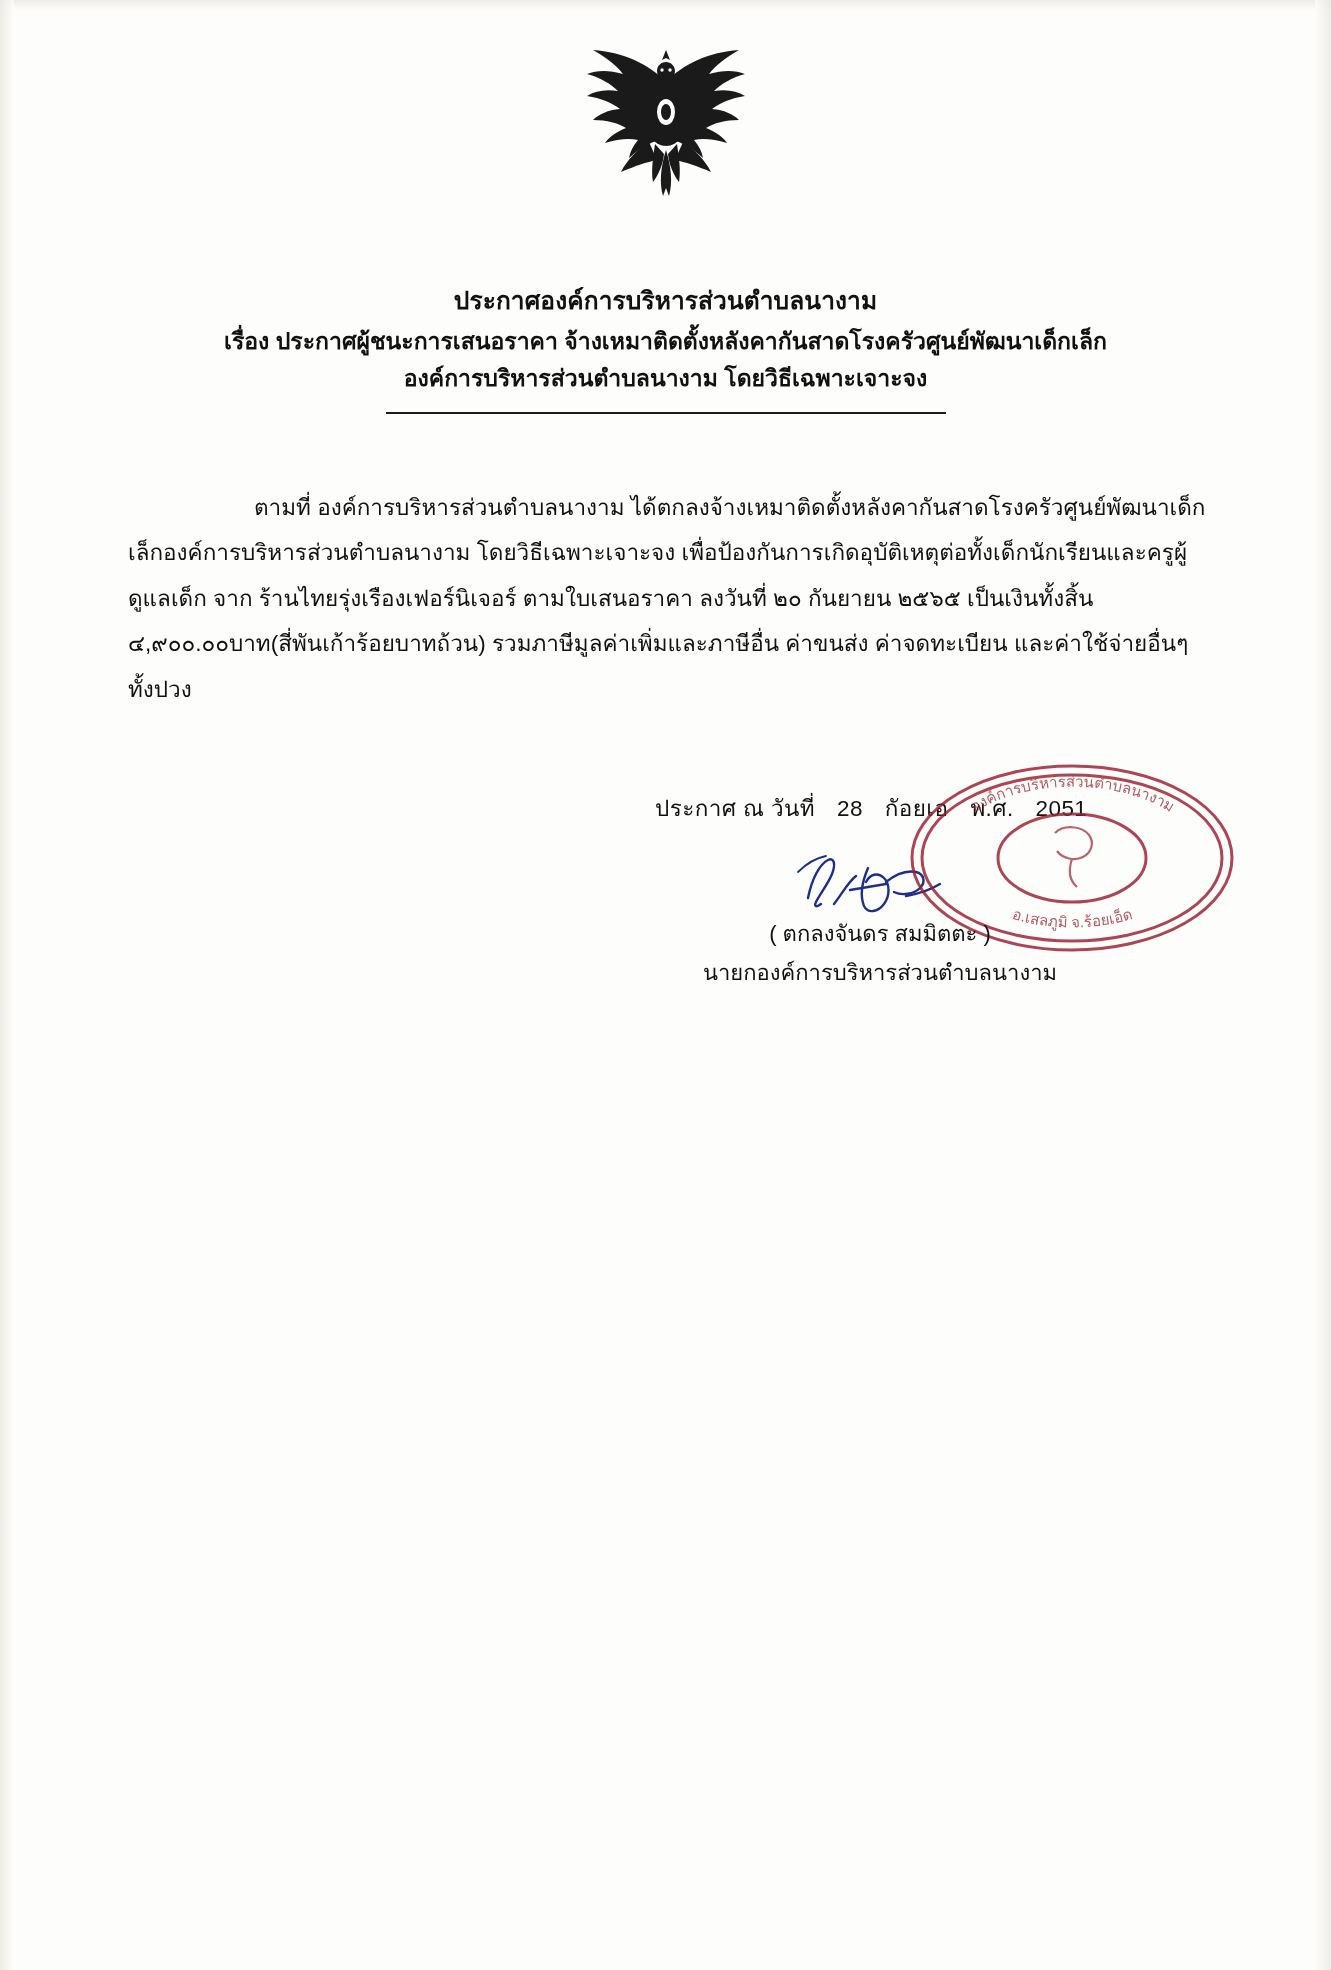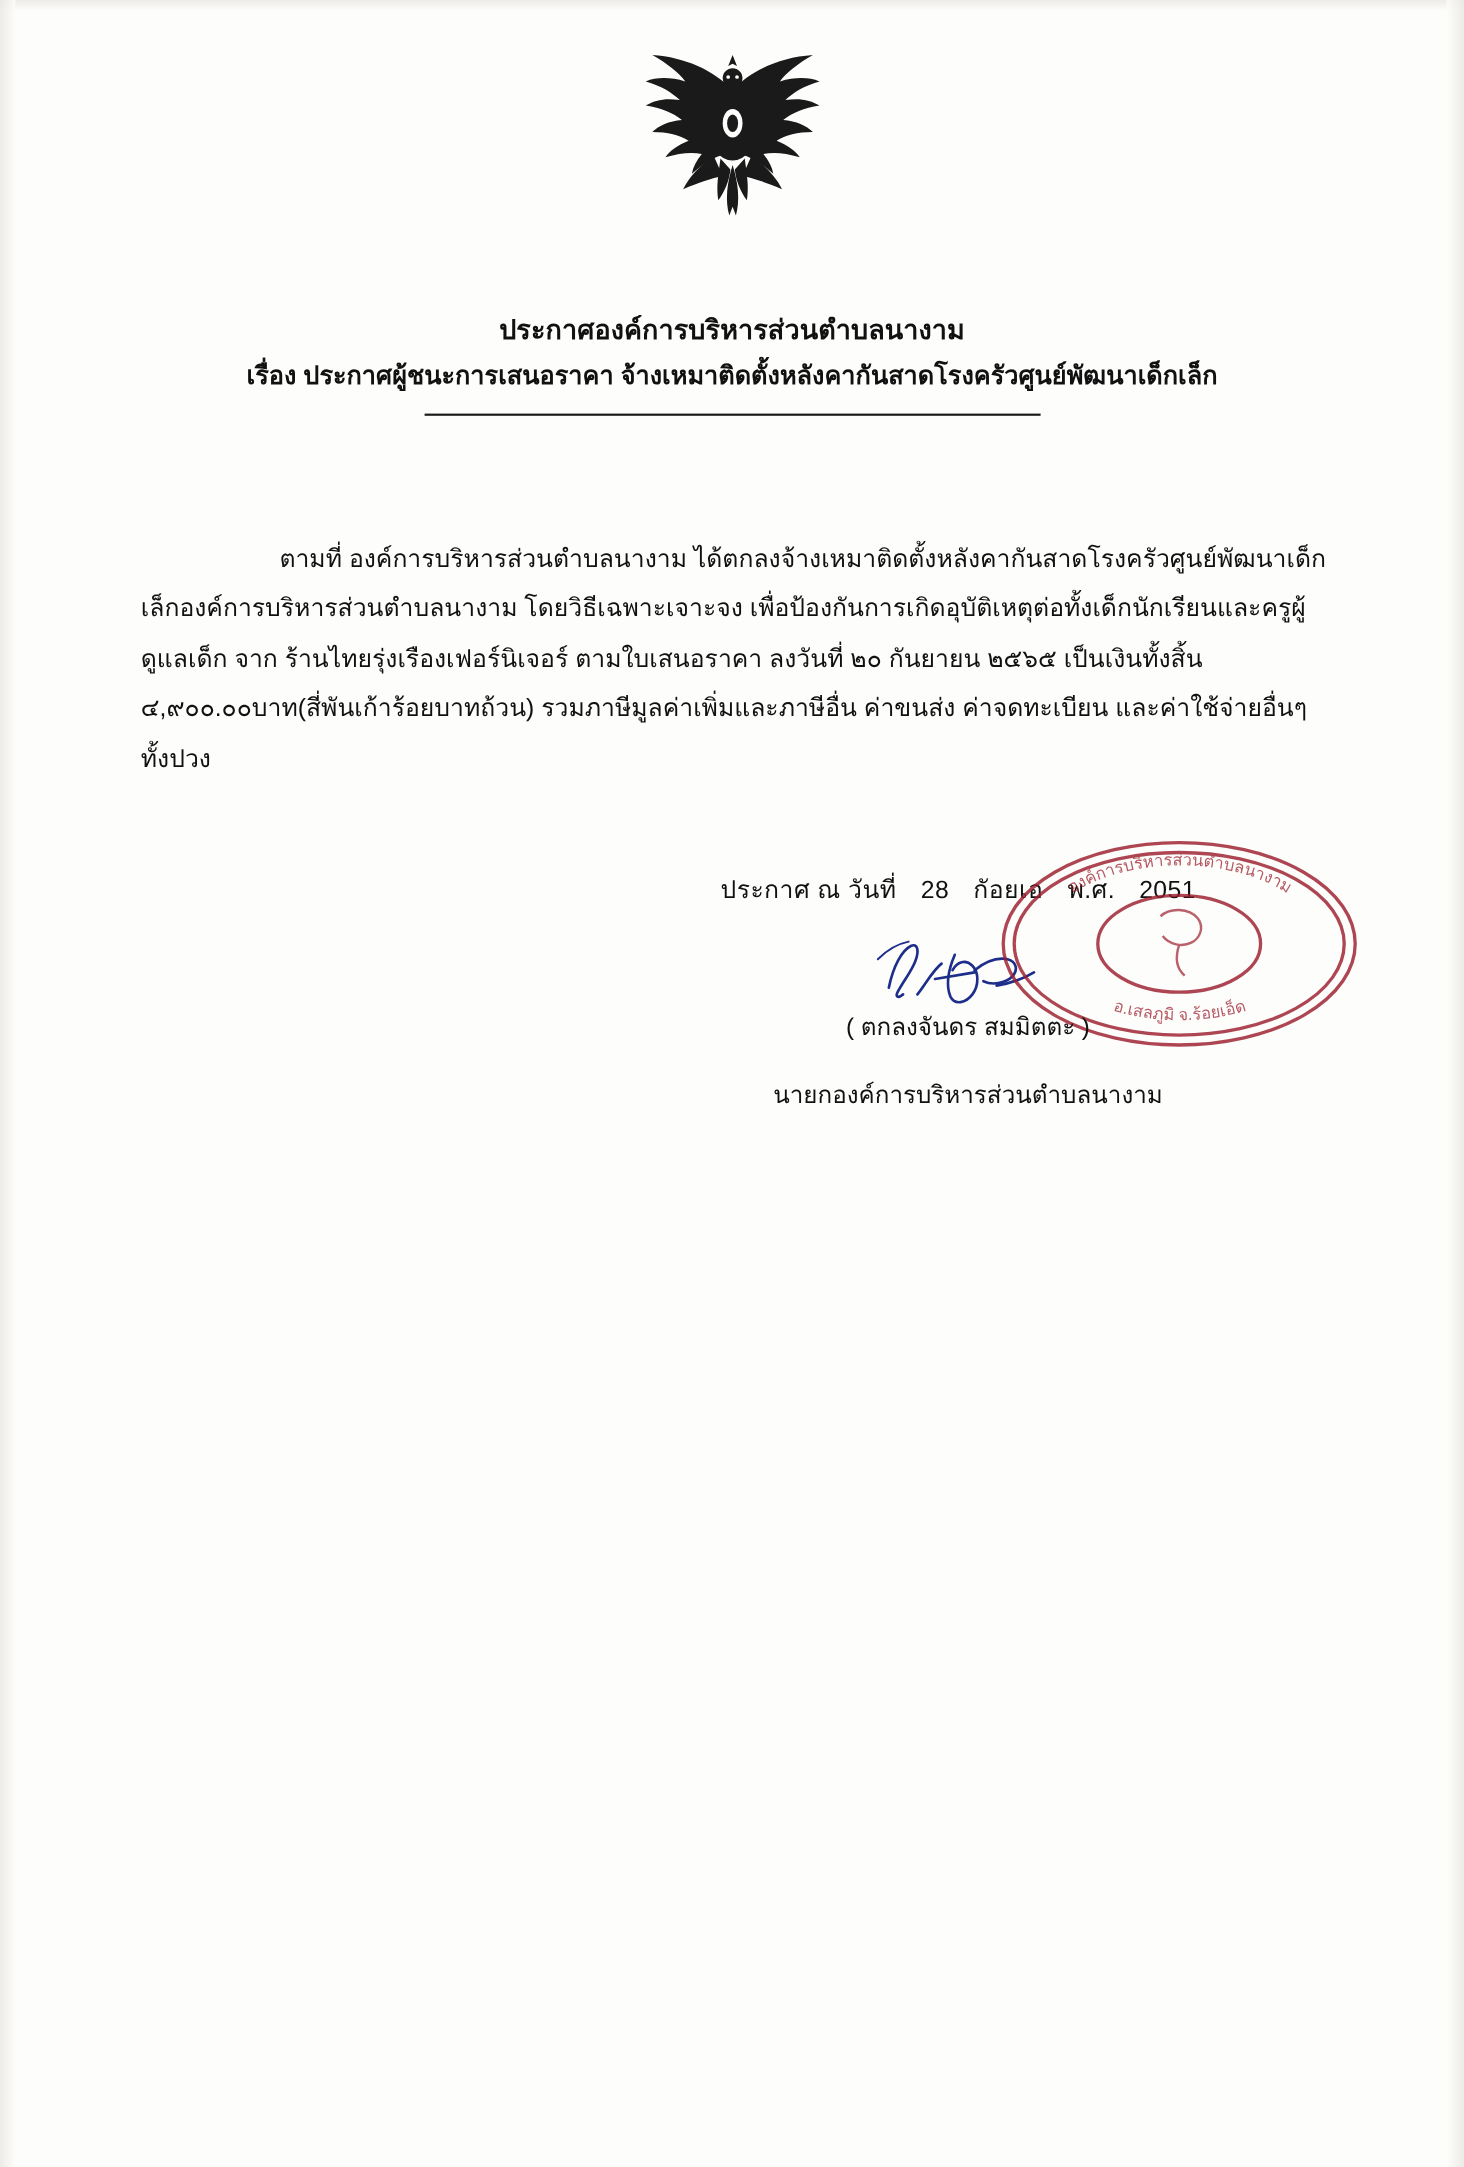--- a/index.html
+++ b/index.html
@@ -125,21 +125,21 @@
   .sign-block {
     position: absolute;
     top: 915px;
     left: 600px;
     width: 560px;
     text-align: center;
     font-size: 22px;
     line-height: 1.75;
   }
   .sign-name { white-space: nowrap; }
-  .sign-role { white-space: nowrap; margin-top: 23px; }
+  .sign-role { white-space: nowrap; }
 
   
   .signature-mark {
     position: absolute;
     left: 790px;
     top: 838px;
     width: 200px;
     height: 90px;
     pointer-events: none;
   }
@@ -207,20 +207,21 @@
       </g>
       <g fill="#1a1a1a">
         <ellipse cx="95" cy="70" rx="5" ry="8"></ellipse>
       </g>
     </svg>
   </div>
 
   <div class="header-block">
     <div class="doc-title">ประกาศองค์การบริหารส่วนตำบลนางาม</div>
     <div class="doc-subject">เรื่อง ประกาศผู้ชนะการเสนอราคา จ้างเหมาติดตั้งหลังคากันสาดโรงครัวศูนย์พัฒนาเด็กเล็ก</div>
+    <div class="doc-subject-line2">องค์การบริหารส่วนตำบลนางาม  โดยวิธีเฉพาะเจาะจง</div>
     <div class="title-rule"></div>
   </div>
 
   <div class="body-block">
     <p><span class="indent"></span><span>ตามที่ องค์การบริหารส่วนตำบลนางาม ได้ตกลงจ้างเหมาติดตั้งหลังคากันสาดโรงครัวศูนย์พัฒนาเด็กเล็กองค์การบริหารส่วนตำบลนางาม  โดยวิธีเฉพาะเจาะจง  เพื่อป้องกันการเกิดอุบัติเหตุต่อทั้งเด็กนักเรียนและครูผู้ดูแลเด็ก จาก  ร้านไทยรุ่งเรืองเฟอร์นิเจอร์ ตามใบเสนอราคา ลงวันที่ ๒๐  กันยายน ๒๕๖๕   เป็นเงินทั้งสิ้น ๔,๙๐๐.๐๐บาท(สี่พันเก้าร้อยบาทถ้วน)   รวมภาษีมูลค่าเพิ่มและภาษีอื่น ค่าขนส่ง ค่าจดทะเบียน และค่าใช้จ่ายอื่นๆ ทั้งปวง</span></p>
   </div>
 
   <div class="date-line">
     <div class="date-inner">
       <span>ประกาศ ณ วันที่</span><span>28</span><span>กัอยเอ</span><span>พ.ศ.</span><span>2051</span>

